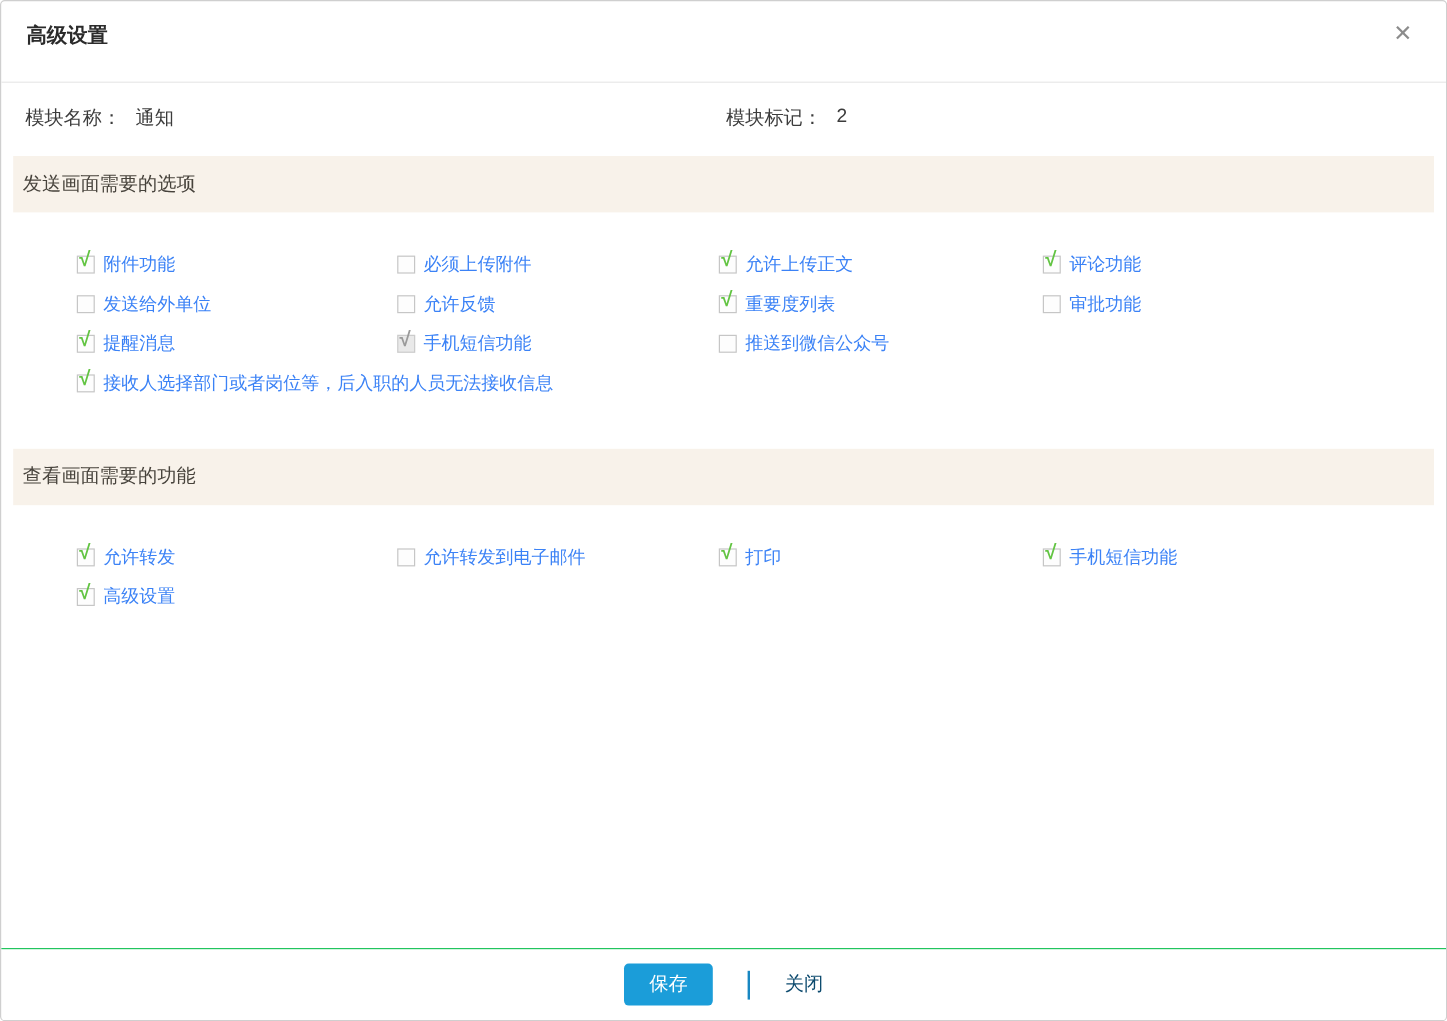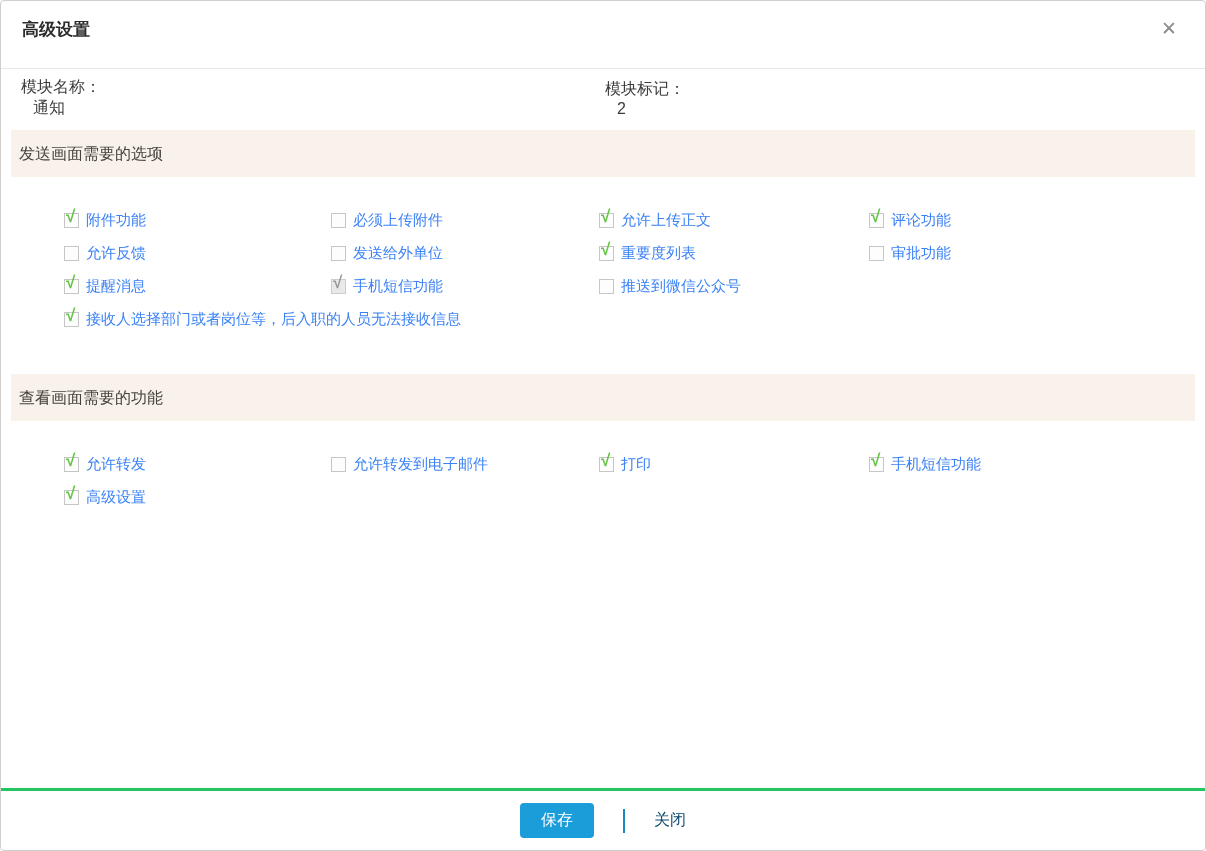--- a/index.html
+++ b/index.html
@@ -46,21 +46,21 @@
   
   .module-row {
     display: flex;
     margin-top: 17px;
     padding-left: 20px;
     font-size: 16px;
     color: #3c3c3c;
     height: 24px;
     align-items: center;
   }
-  .module-field { width: 584px; display: flex; align-items: flex-start; flex-direction: column; }
+  .module-field { width: 584px; display: flex; align-items: center; }
   .module-field .val { margin-left: 12px; }
   
   .section-band {
     margin: 20px 10px 0 10px;
     height: 47px;
     line-height: 47px;
     background: #f8f2ea;
     padding-left: 8px;
     font-size: 16px;
     color: #47433c;
@@ -103,21 +103,21 @@
   }
   .box.checked .mark { display: block; }
   .box.disabled { background: #e9e9e9; border-color: #cccccc; }
   .box.disabled .mark { color: #9a9a9a; }
   .cb-label { color: #3b82f6; }
   
   .dlg-footer {
     position: absolute;
     left: 0; right: 0; bottom: 0;
     height: 59px;
-    border-top: 3px solid #22c55e;
+    border-top: 1px solid #22c55e;
     display: flex;
     align-items: center;
     justify-content: center;
   }
   .save-btn {
     background: #1b9dd9;
     color: #fff;
     border: none;
     border-radius: 4px;
     font-size: 16px;
@@ -179,25 +179,25 @@
     <span class="cb-label">允许上传正文</span>
   </div>
         <div class="cb-item">
     <span class="box checked">
             <span class="mark">√</span>
           </span>
     <span class="cb-label">评论功能</span>
   </div>
         <div class="cb-item">
     <span class="box"></span>
+    <span class="cb-label">发送给外单位</span>
+  </div>
+        <div class="cb-item">
+    <span class="box"></span>
     <span class="cb-label">允许反馈</span>
-  </div>
-        <div class="cb-item">
-    <span class="box"></span>
-    <span class="cb-label">发送给外单位</span>
   </div>
         <div class="cb-item">
     <span class="box checked">
             <span class="mark">√</span>
           </span>
     <span class="cb-label">重要度列表</span>
   </div>
         <div class="cb-item">
     <span class="box"></span>
     <span class="cb-label">审批功能</span>

